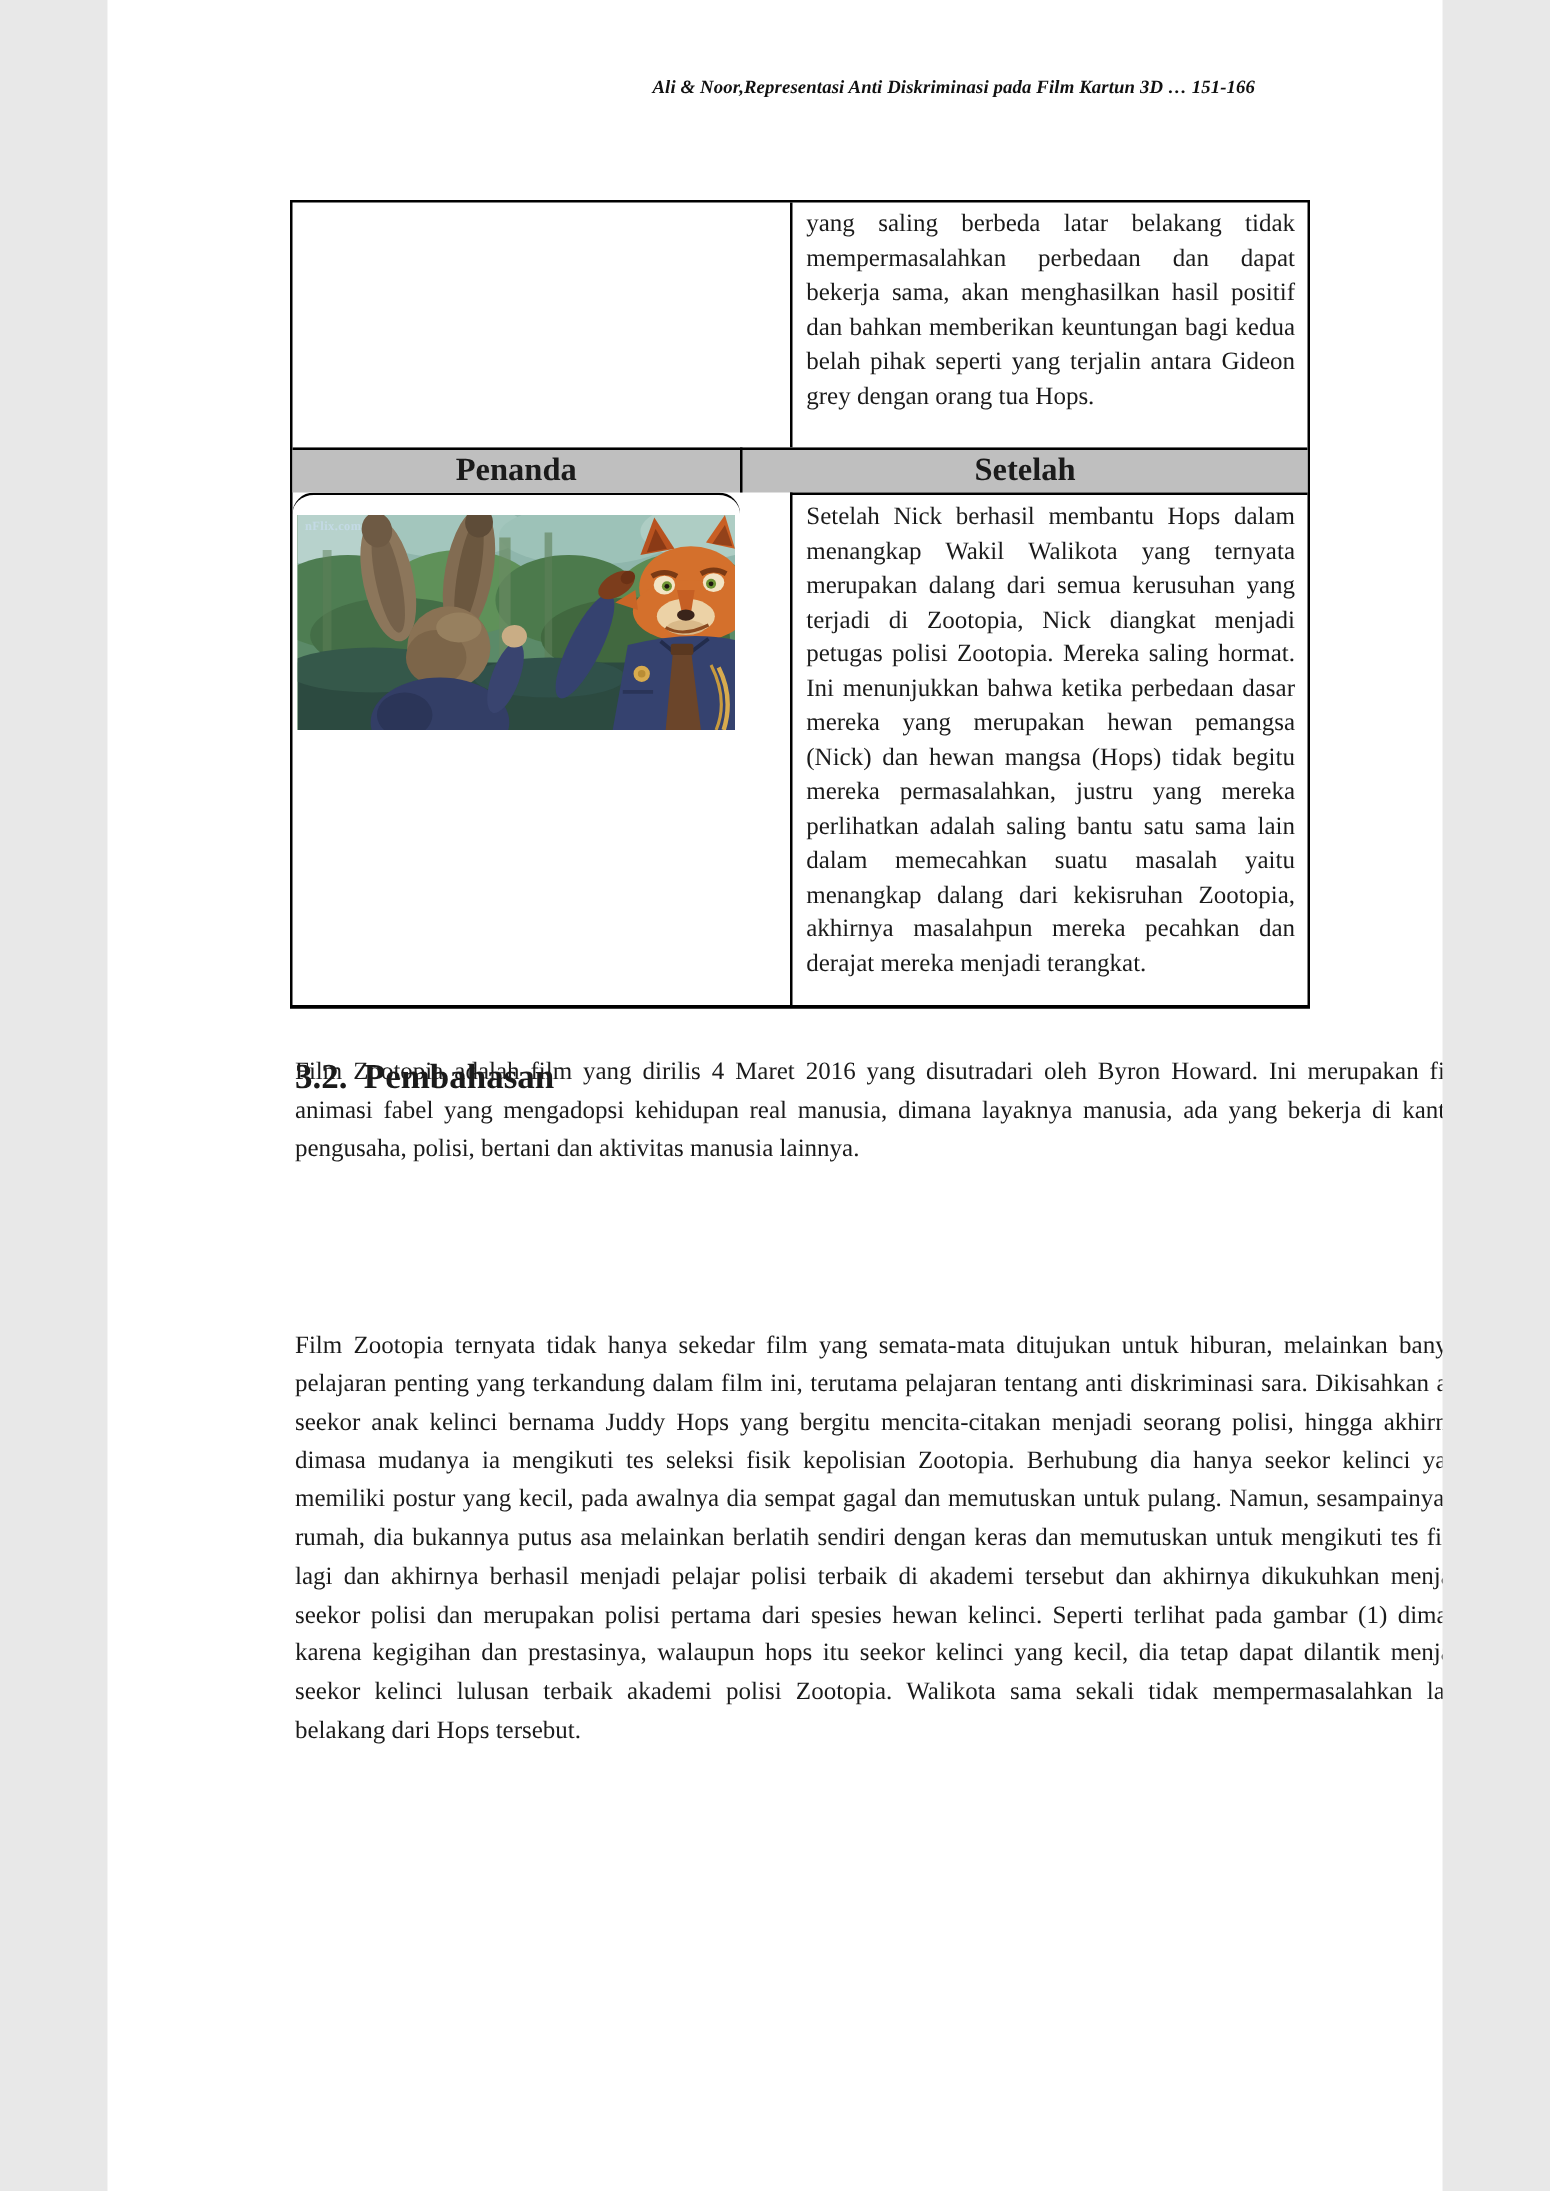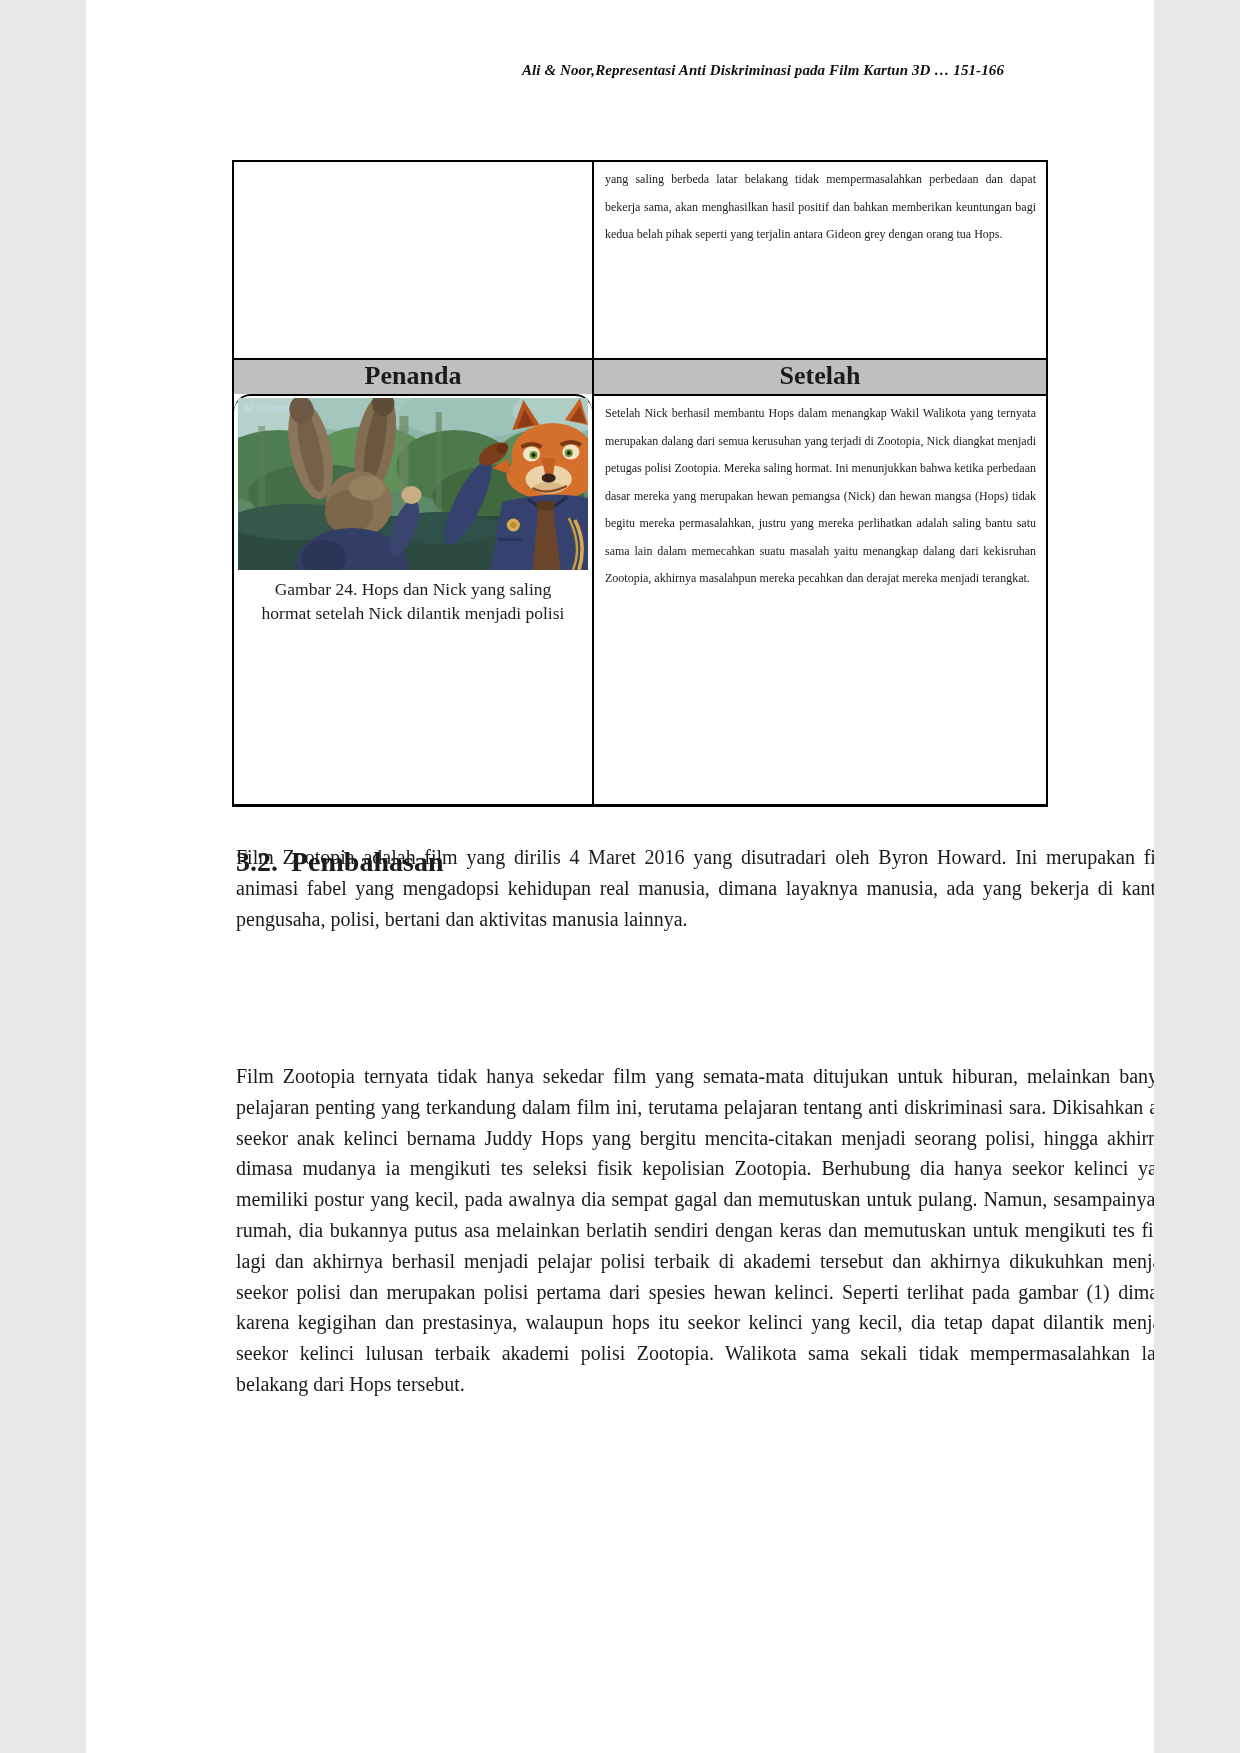--- a/index.html
+++ b/index.html
@@ -36,37 +36,38 @@
     box-sizing: border-box;
     display: grid;
     grid-template-columns: 358px 1fr;
   }
   .doc-table .cell { box-sizing: border-box; }
   .doc-table .col-right { border-left: 2px solid #000; }
   .doc-table .row2 { border-top: 2px solid #000; }
   .doc-table .row3 { border-top: 2px solid #000; }
 
   .cell-text {
-    font-size: 12px;
+    font-size: 20px;
     line-height: 27.5px;
     text-align: justify;
     padding: 4px 10px 18px 11px;
+    margin-left: 40px;
   }
   .row1-left { min-height: 196px; }
   .row1-right { min-height: 196px; }
 
   .thead-cell {
     background: #bfbfbf;
     font-weight: bold;
     font-size: 26px;
     text-align: center;
     padding: 1px 0 3px 0;
   }
 
-  .row3-left { padding: 2px 4px 8px 4px; border-radius: 17px; }
+  .row3-left { padding: 16px 4px 8px 4px; border-radius: 17px; }
   .row3-right { min-height: 410px; }
 
   .figure-wrap {
     position: relative;
     width: 100%;
     height: 172px;
     overflow: hidden;
     background: #4e7d52;
   }
   .figure-wrap svg { display: block; width: 100%; height: 100%; }
@@ -204,21 +205,20 @@
             <path d="M334 122 Q346 146 338 172" stroke="#d8ab4e" stroke-width="3.5" fill="none"></path>
             <path d="M328 120 Q342 148 332 172" stroke="#c79a3e" stroke-width="2.5" fill="none"></path>
 
             <ellipse cx="228" cy="105" rx="13" ry="46" fill="#35426f" transform="rotate(26 228 105)"></ellipse>
             <ellipse cx="253" cy="56" rx="16" ry="9" fill="#7c3d1c" transform="rotate(-32 253 56)"></ellipse>
             <ellipse cx="262" cy="50" rx="6" ry="5" fill="#6b3115" transform="rotate(-32 262 50)"></ellipse>
           </g>
         </svg>
         <div class="watermark">nFlix.com</div>
       </div>
-      <div class="figure-caption">Gambar 24. Hops dan Nick yang saling hormat setelah Nick dilantik menjadi polisi</div>
     </div>
     <div class="cell col-right row3 row3-right cell-text">Setelah Nick berhasil membantu Hops dalam menangkap Wakil Walikota yang ternyata merupakan dalang dari semua kerusuhan yang terjadi di Zootopia, Nick diangkat menjadi petugas polisi Zootopia. Mereka saling hormat. Ini menunjukkan bahwa ketika perbedaan dasar mereka yang merupakan hewan pemangsa (Nick) dan hewan mangsa (Hops) tidak begitu mereka permasalahkan, justru yang mereka perlihatkan adalah saling bantu satu sama lain dalam memecahkan suatu masalah yaitu menangkap dalang dari kekisruhan Zootopia, akhirnya masalahpun mereka pecahkan dan derajat mereka menjadi terangkat.</div>
   </div>
 
   <div class="section-heading">
     <span class="h-num">3.2.</span><span>Pembahasan</span>
   </div>
 
   <div class="para para-1">Film Zootopia adalah film yang dirilis 4 Maret 2016 yang disutradari oleh Byron Howard. Ini merupakan film animasi fabel yang mengadopsi kehidupan real manusia, dimana layaknya manusia, ada yang bekerja di kantor, pengusaha, polisi, bertani dan aktivitas manusia lainnya.</div>
 

